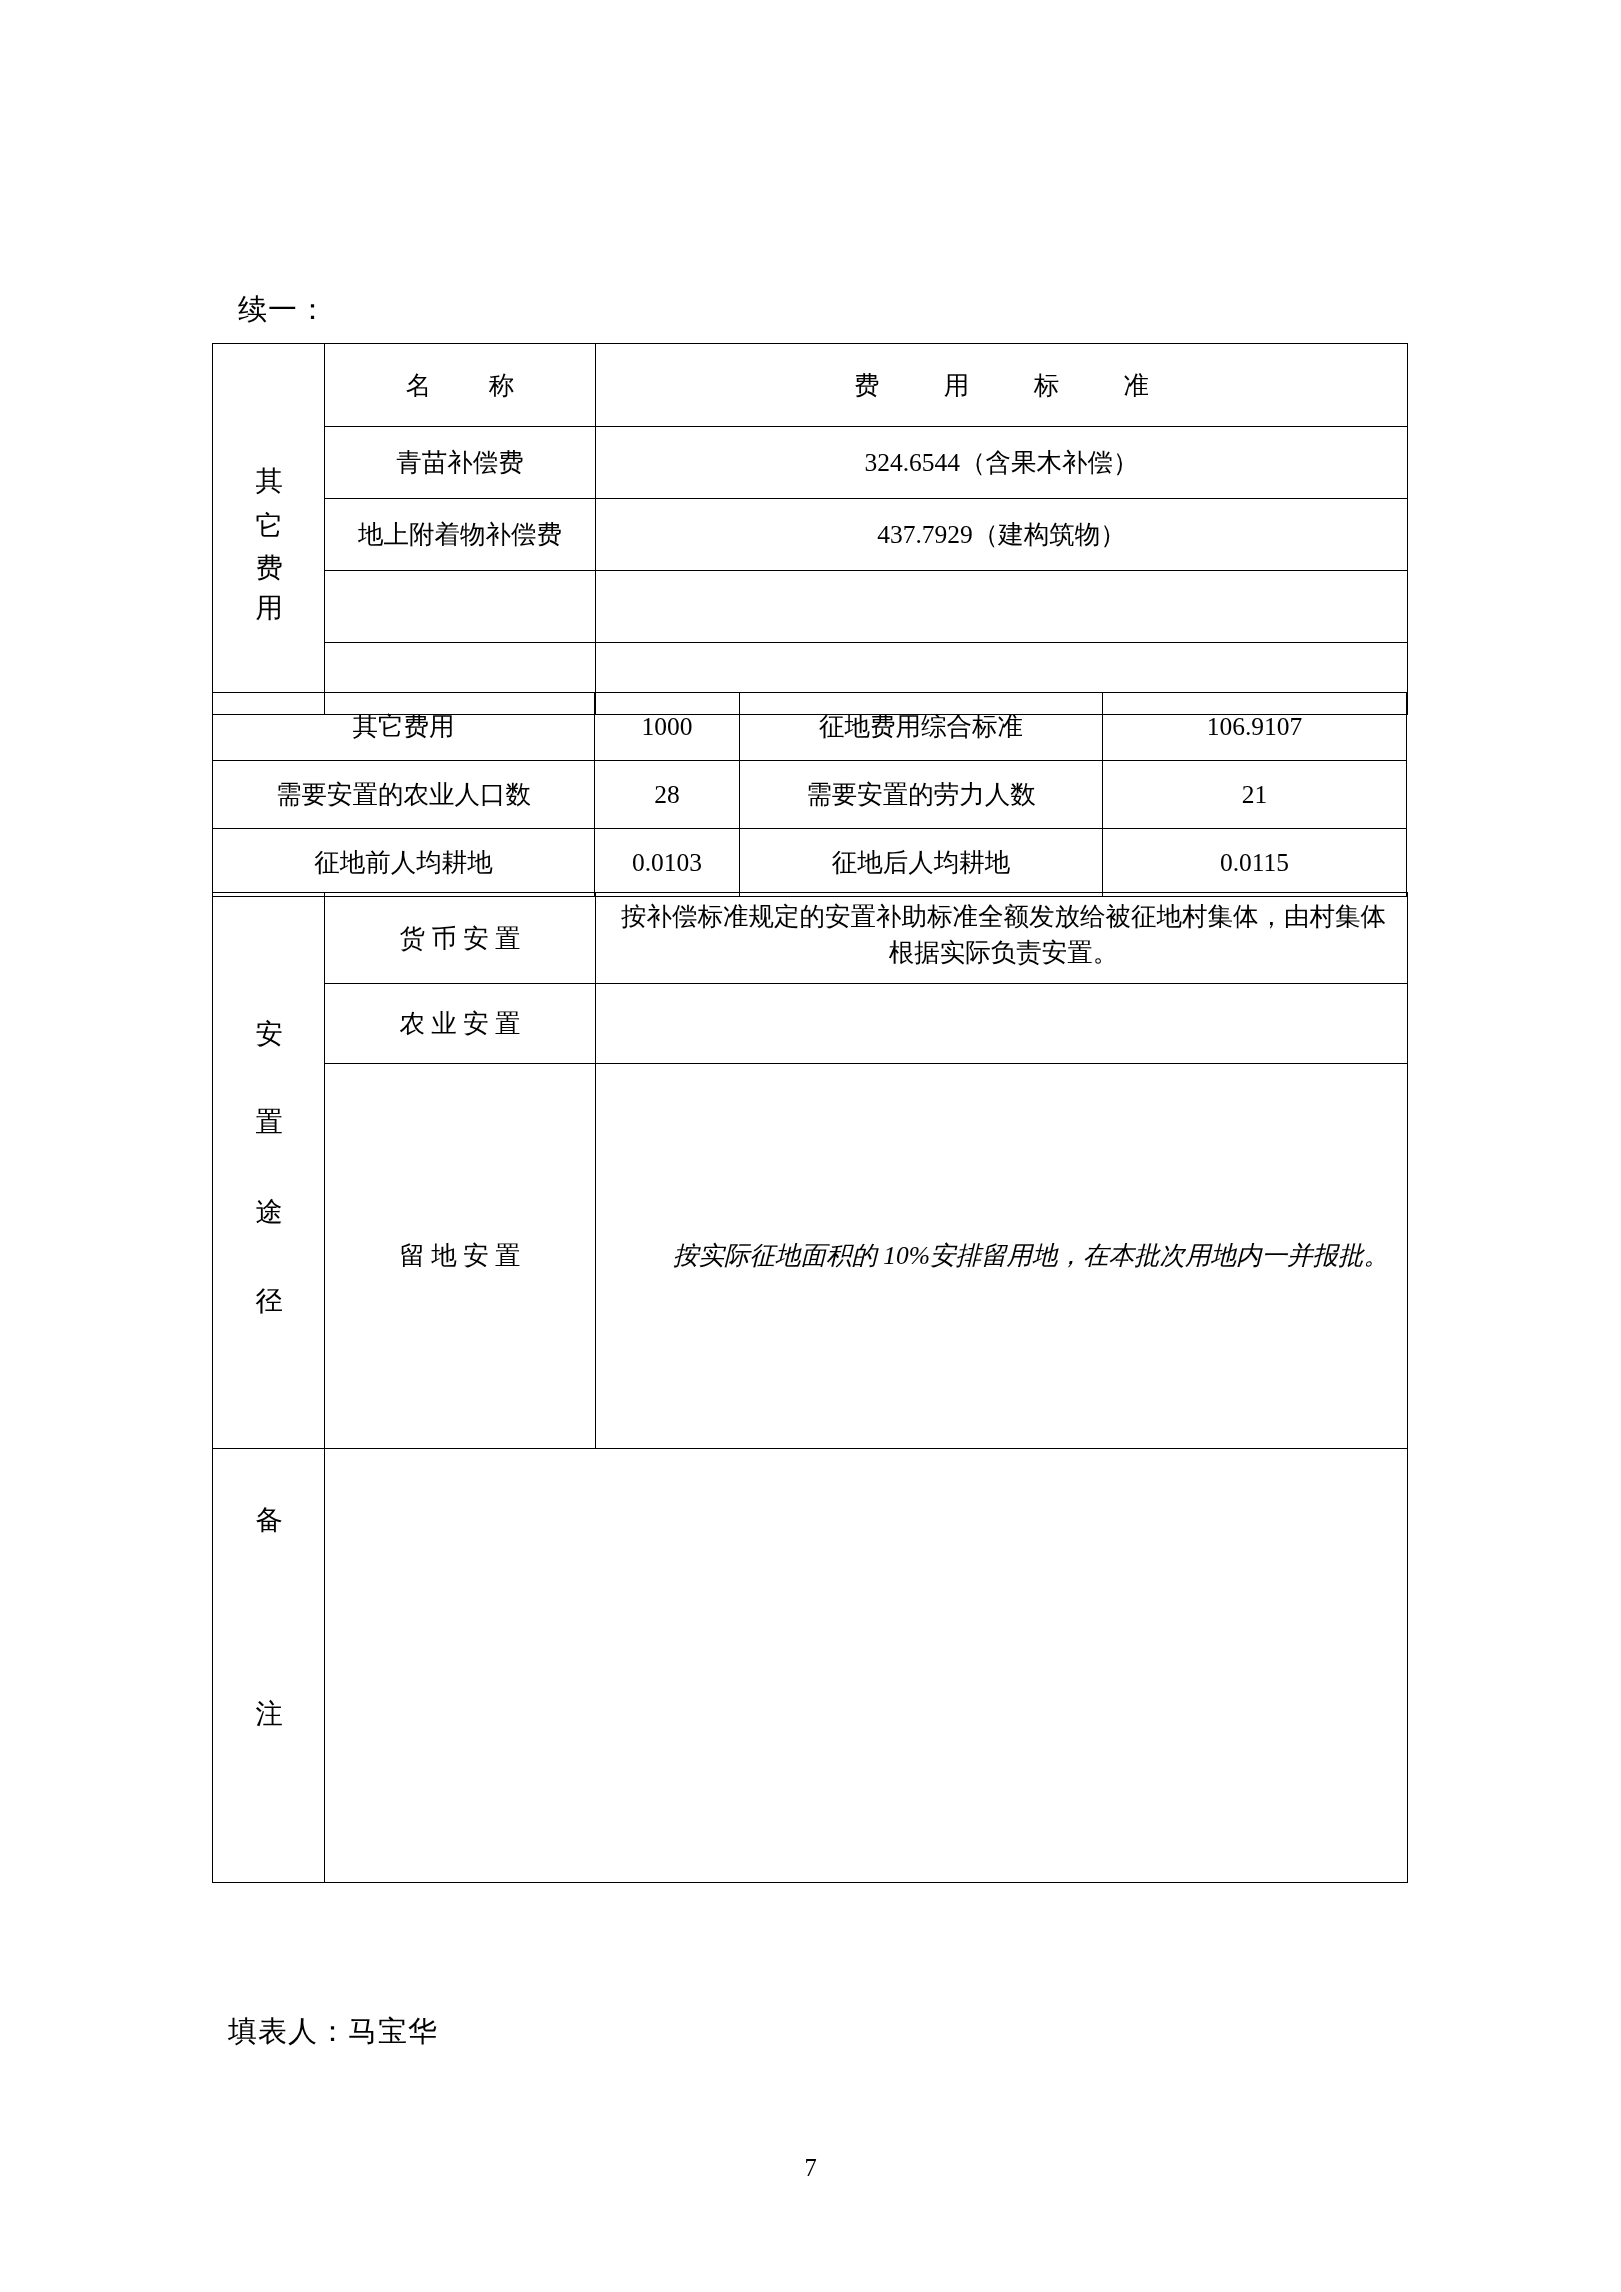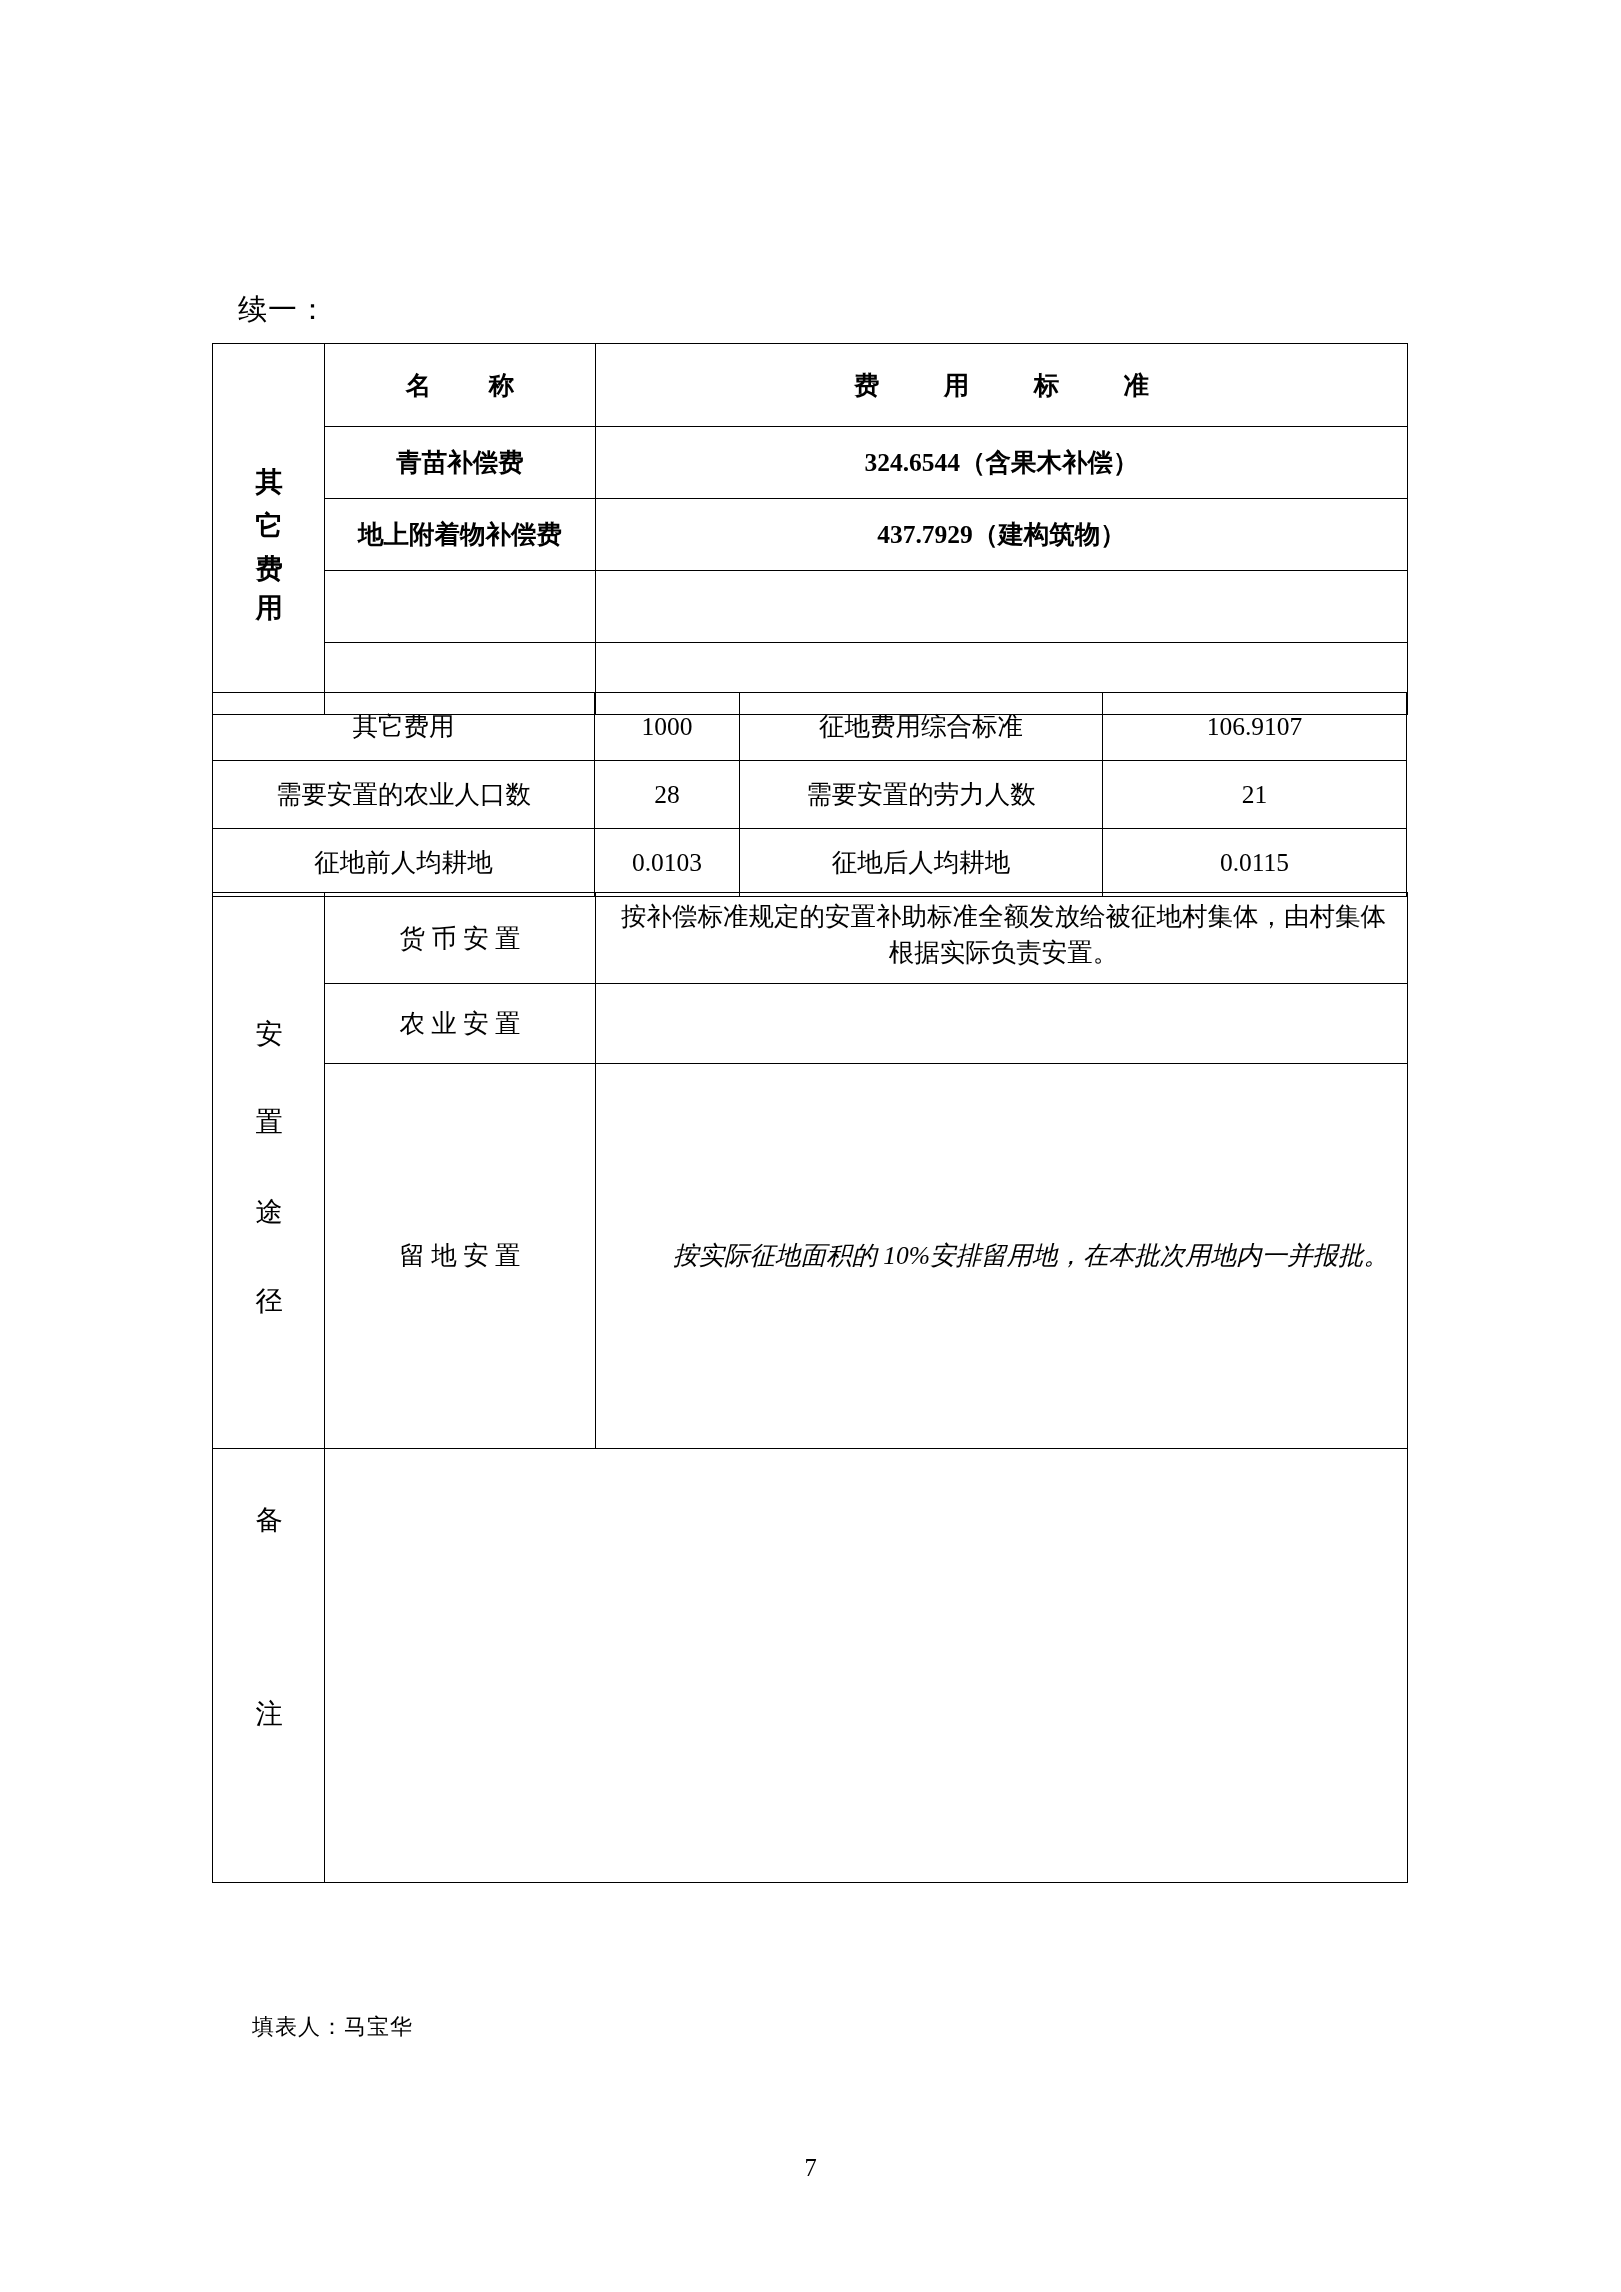--- a/index.html
+++ b/index.html
@@ -48,21 +48,21 @@
     vertical-align: middle;
     font-family: "Liberation Serif", "DejaVu Serif", serif;
   }
 
   
   #block-a {
     left: 212px;
     top: 343px;
     width: 1194px;
   }
-  #block-a td { height: 71px; font-weight: bold; }
+  #block-a td { height: 71px; }
   #block-a .r-head td { height: 82px; }
 
   .vert-label {
     writing-mode: vertical-rl;
     text-orientation: upright;
     letter-spacing: 43px;
     font-size: 27.4px;
     line-height: 1;
     display: inline-block;
     padding-top: 11.8px;
@@ -123,23 +123,23 @@
     letter-spacing: 192px;
     font-size: 27.4px;
     line-height: 1;
     display: inline-block;
     padding-top: 29px;
   }
 
   
   .filler {
     position: absolute;
-    left: 252px;
+    left: 228px;
     top: 2012px;
-    font-size: 22px;
+    font-size: 29px;
     letter-spacing: 1px;
     white-space: nowrap;
   }
   .page-num {
     position: absolute;
     left: 0;
     top: 2154px;
     width: 1621px;
     text-align: center;
     font-size: 24.5px;

